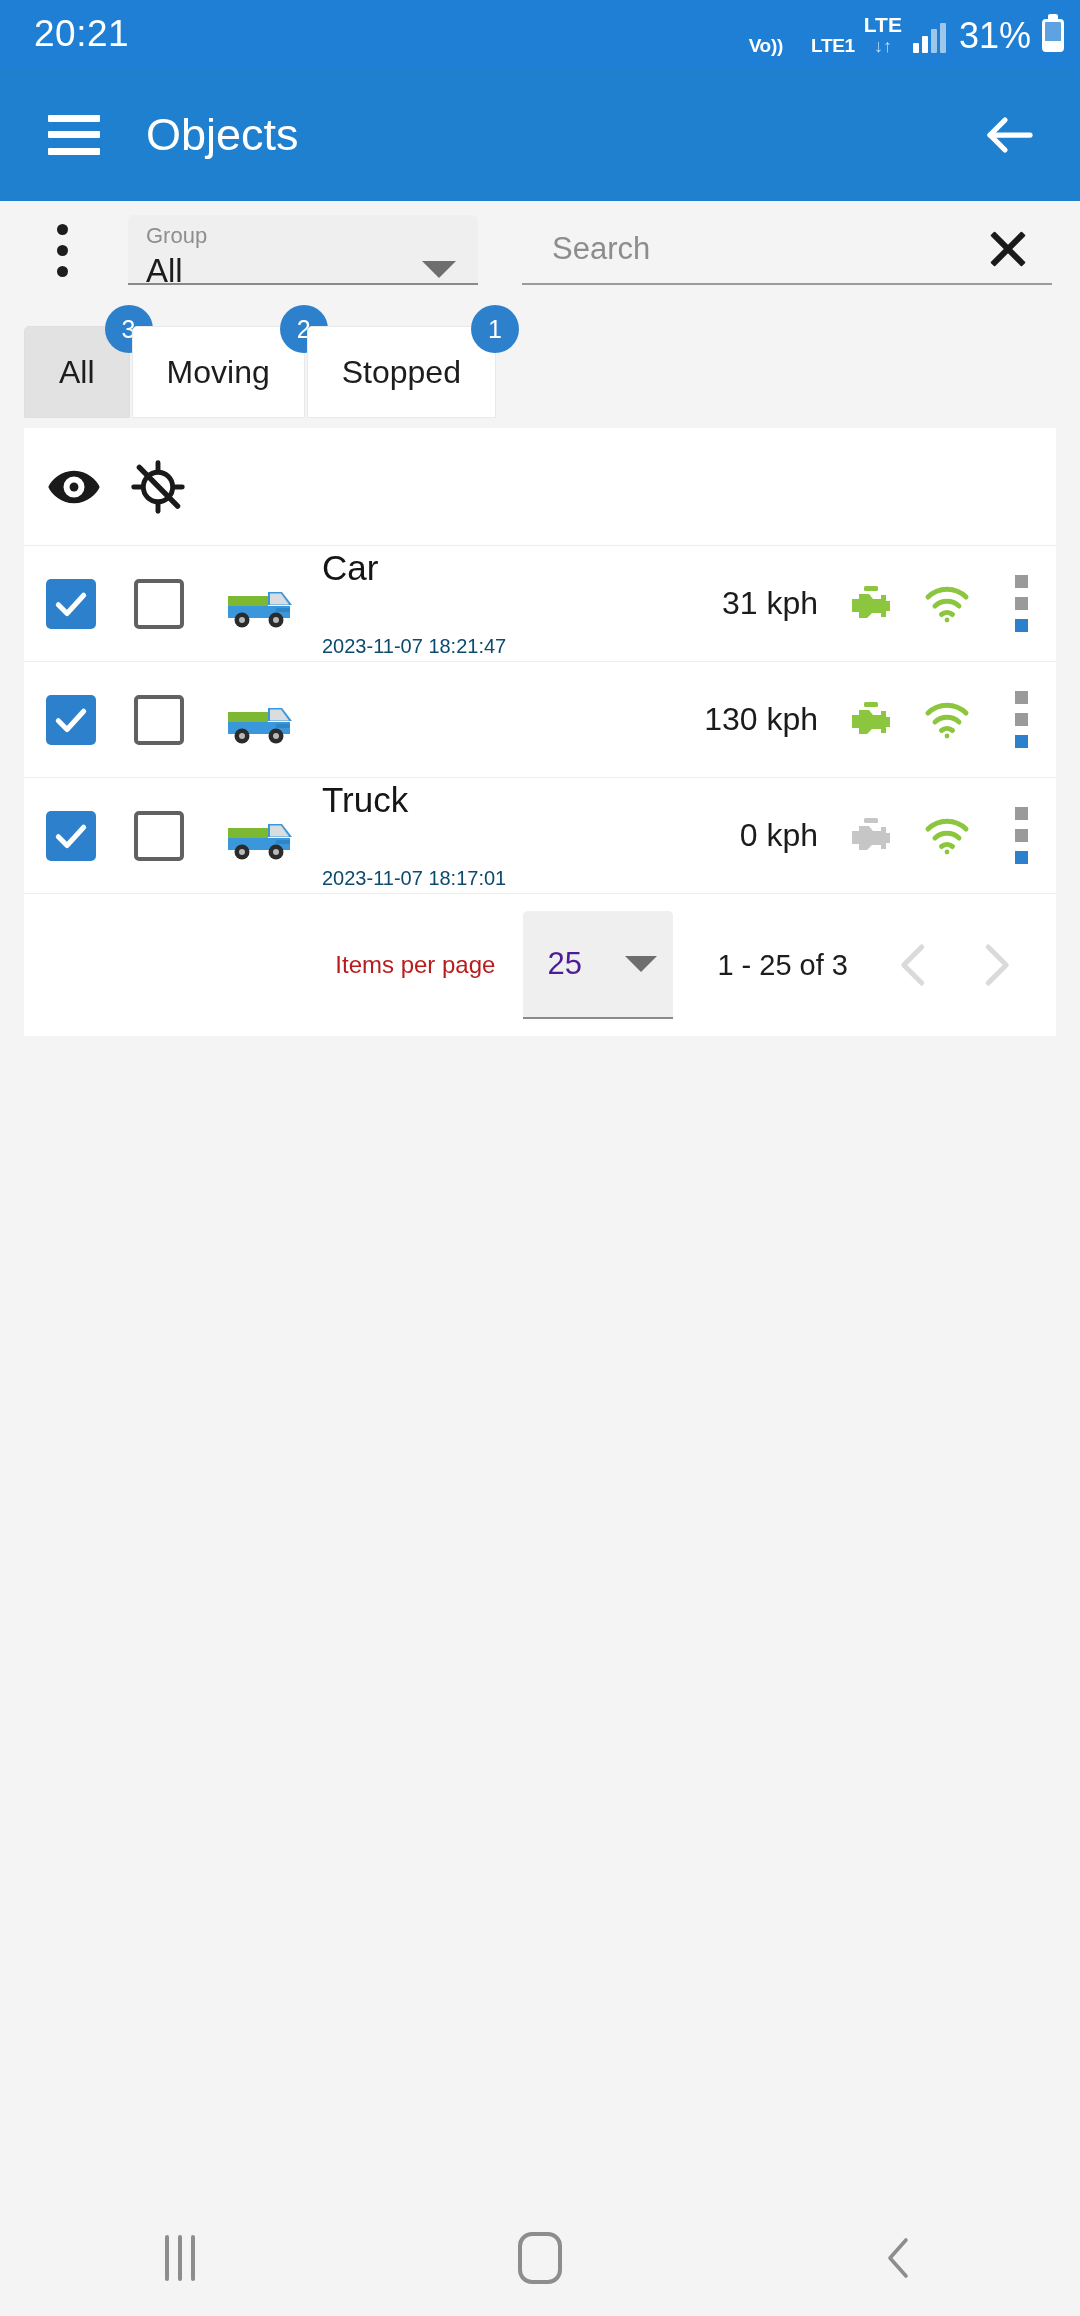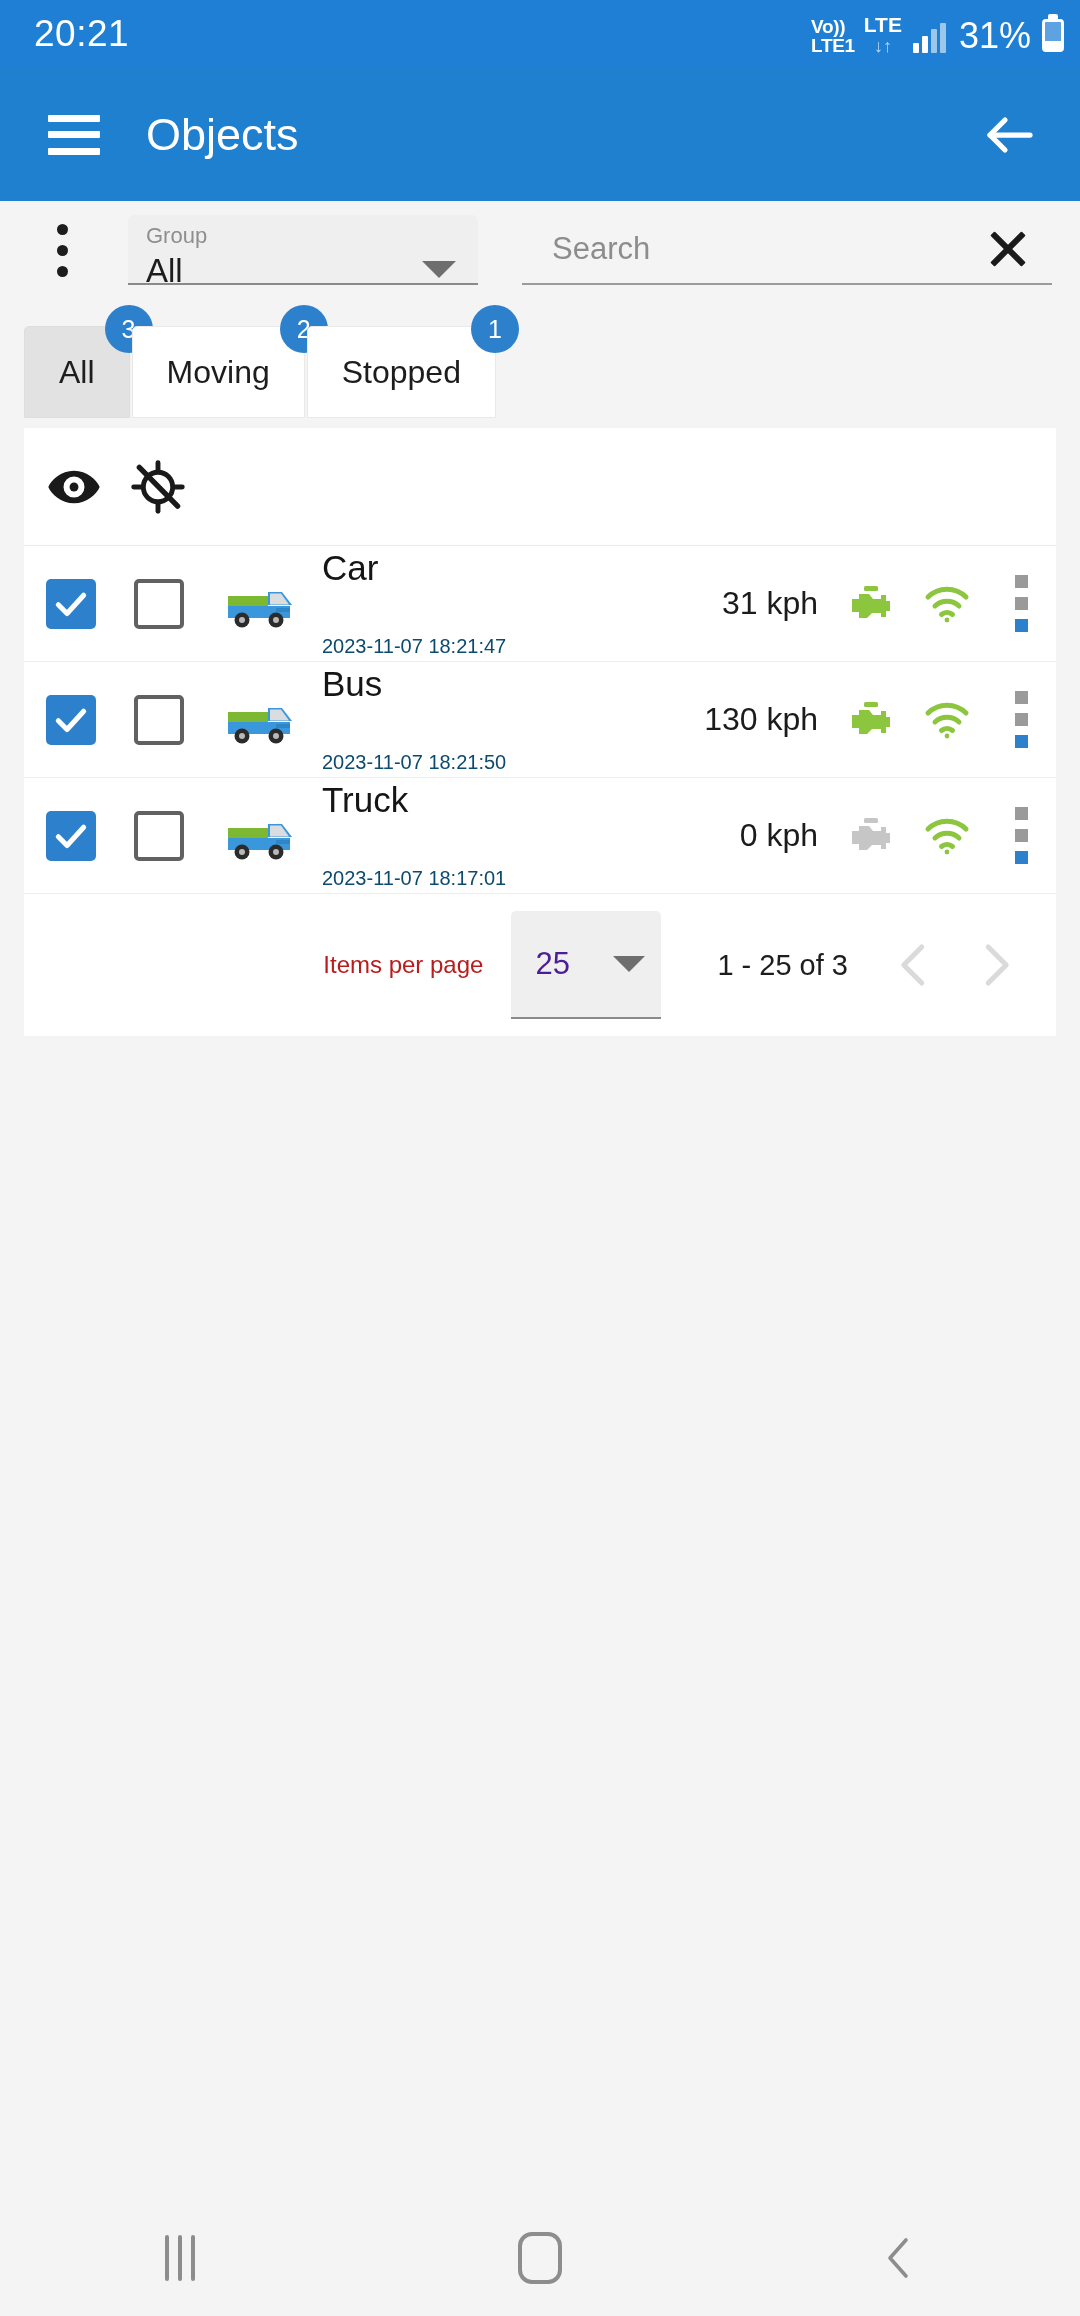--- a/index.html
+++ b/index.html
@@ -13,21 +13,21 @@
   
   .statusbar {
     height: 68px; width: 100%;
     background: #1f7fd4;
     display: flex; align-items: center;
     padding: 0 16px 0 34px;
     color: #ffffff;
   }
   .sb-time { font-size: 37px; font-weight: 400; letter-spacing: .5px; }
   .sb-right { margin-left: auto; display: flex; align-items: flex-end; gap: 9px; }
-  .volte-block { display:flex; flex-direction: column; align-items:flex-start; line-height: 1; }
+  .volte-block { display:flex; flex-direction: row; align-items:flex-start; line-height: 1; gap: 28px; }
   .volte-top { font-size: 19px; font-weight: 700; letter-spacing: -.3px; }
   .volte-bot { font-size: 19px; font-weight: 700; letter-spacing: -.3px; }
   .lte-block { display:flex; flex-direction: column; align-items:center; line-height: 1; }
   .lte-top { font-size: 21px; font-weight: 700; }
   .lte-arrows { font-size: 18px; font-weight: 700; color:#bcd9f3; margin-top:2px; }
   .signal { display:flex; align-items:flex-end; gap:3px; height: 30px; margin: 0 4px 2px 2px;}
   .signal i { display:block; width:6px; background:#ffffff; border-radius:1px;}
   .signal i:nth-child(1){height:10px;}
   .signal i:nth-child(2){height:17px;}
   .signal i:nth-child(3){height:24px; background:#9cc6ea;}
@@ -165,21 +165,21 @@
   .pg-select {
     margin-left: 28px; width: 150px; height: 108px;
     background:#efefef; border-bottom:2px solid #8a8a8a; border-radius:5px 5px 0 0;
     display:flex; align-items:center; padding: 0 16px 0 24px; position:relative;
   }
   .pg-select-val { font-size: 31px; color:#4c1d95;}
   .pg-caret {
     margin-left:auto;
     width:0;height:0;border-left:16px solid transparent;border-right:16px solid transparent;border-top:16px solid #6e6e6e;
   }
-  .pg-range { font-size: 29px; color:#1d1d1d; margin-left: 56px; }
+  .pg-range { font-size: 29px; color:#1d1d1d; margin-left: 44px; }
   .pg-nav { display:flex; align-items:center; gap: 26px; margin-left: 40px;}
   .chev { width: 54px; height: 54px; }
   .chev svg { width:100%; height:100%; }
 
   
   .navbar {
     position:absolute; left:0; bottom:0; width: 1080px; height: 116px;
     background:#f4f4f4; display:flex; align-items:center; justify-content:space-around;
   }
   .nav-btn { width: 120px; height: 80px; display:flex; align-items:center; justify-content:center;}
@@ -343,24 +343,20 @@
         <rect x="2" y="28" width="62" height="12" fill="#3b97db"></rect>
         <path d="M42 14 h14 l10 13 h-24 z" fill="#3b97db"></path>
         <path d="M44 15.5 h11 l8 11 h-19 z" fill="#d9dde0"></path>
         <rect x="50" y="30" width="14" height="4" fill="#2f86c6"></rect>
         <circle cx="16" cy="42" r="7.5" fill="#2b2b2b"></circle>
           <circle cx="16" cy="42" r="3" fill="#b8b8b8"></circle>
         <circle cx="50" cy="42" r="7.5" fill="#2b2b2b"></circle>
           <circle cx="50" cy="42" r="3" fill="#b8b8b8"></circle>
       </svg>
     </div>
-    <div class="row-text">
-      <span class="row-name">Bus</span>
-      <span class="row-time">2023-11-07 18:21:50</span>
-    </div>
     <div class="row-right">
       <span class="speed">130 kph</span>
       <span class="engine">
         <svg viewBox="0 0 46 38" fill="#8cc63e">
           <rect x="16" y="1" width="14" height="5" rx="1.5"></rect>
           <path d="M4 14h7V9h10l4 5h8v-4h5v6h4v10h-4v6h-5v-4h-9l-5 5H11v-6H4z"></path>
         </svg>
       </span>
       <span class="wifi">
         <svg viewBox="0 0 46 40" fill="none" stroke="#8cc63e" stroke-width="5" stroke-linecap="round">

